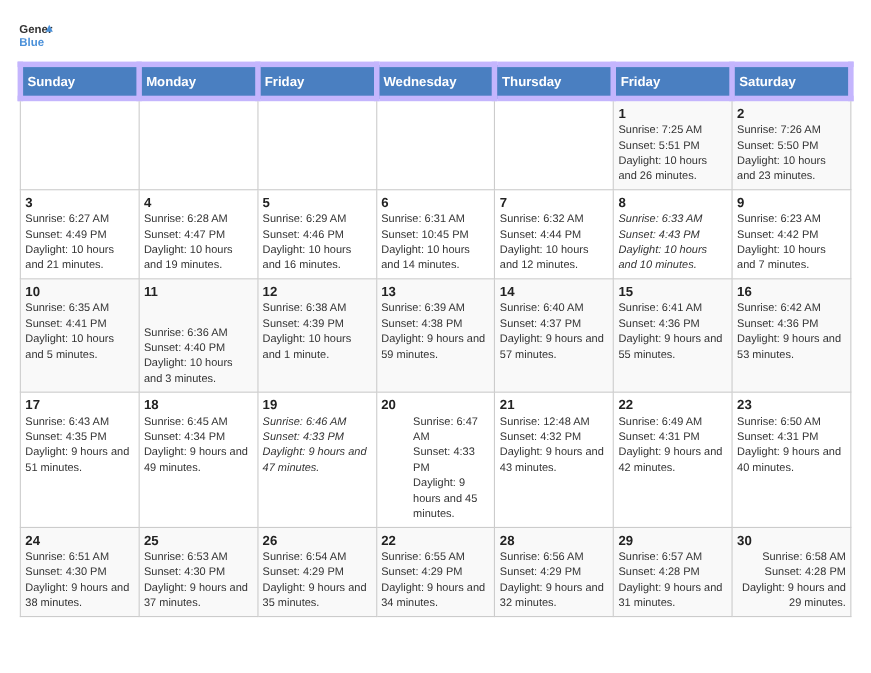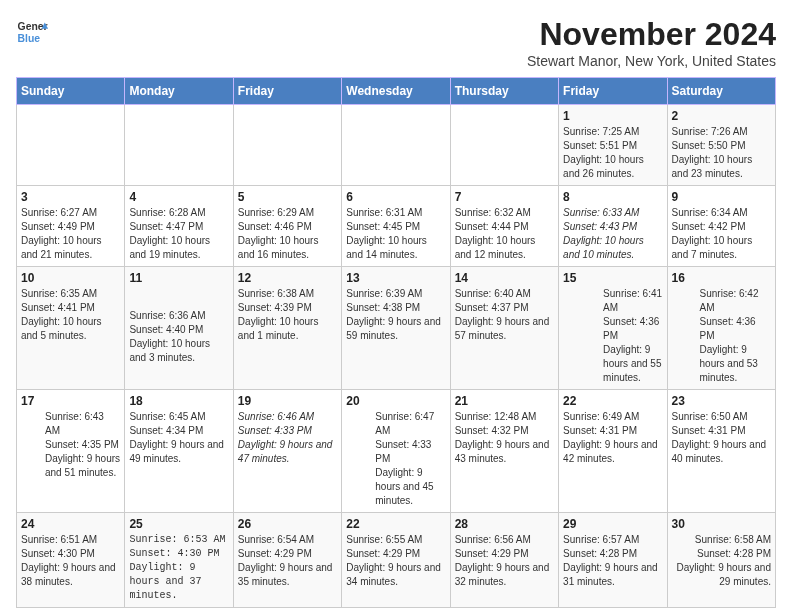--- a/index.html
+++ b/index.html
@@ -42,21 +42,21 @@
       border-collapse: collapse;
       table-layout: fixed;
     }
     thead tr th {
       background: #4a7fc1;
       color: #fff;
       font-size: 12px;
       font-weight: bold;
       padding: 6px 4px;
       text-align: left;
-      border: 1px solid #c4b5fd;
+      border: 5px solid #c4b5fd;
     }
     tbody tr td {
       border: 1px solid #ccc;
       vertical-align: top;
       padding: 4px;
       font-size: 10px;
       color: #333;
       height: 80px;
       background: #fff;
     }
@@ -82,24 +82,20 @@
 </head>
 <body>
 
 <div class="header-area">
   <div class="logo">
     <svg class="logo-icon" viewBox="0 0 40 40">
       <text x="2" y="18" font-size="13" font-weight="bold" fill="#333">General</text>
       <text x="2" y="32" font-size="13" font-weight="bold" fill="#4a90d9">Blue</text>
       <polygon points="36,8 40,16 32,16" fill="#4a90d9"></polygon>
     </svg>
-  </div>
-  <div class="title-area">
-    <div class="month-title">November 2024</div>
-    <div class="location-title">Stewart Manor, New York, United States</div>
   </div>
 </div>
 
 <table>
   <thead>
     <tr id="header-row">
     <th>Sunday</th>
         <th>Monday</th>
         <th>Friday</th>
         <th>Wednesday</th>
@@ -143,38 +139,38 @@
         </td>
         <td>
           <span class="day-num">5</span>
           <div class="day-info" style="white-space: pre-line;">Sunrise: 6:29 AM
 Sunset: 4:46 PM
 Daylight: 10 hours and 16 minutes.</div>
         </td>
         <td>
           <span class="day-num">6</span>
           <div class="day-info" style="white-space: pre-line;">Sunrise: 6:31 AM
-Sunset: 4:45 PM
+Sunset: 10:45 PM
 Daylight: 10 hours and 14 minutes.</div>
         </td>
         <td>
           <span class="day-num">7</span>
           <div class="day-info" style="white-space: pre-line;">Sunrise: 6:32 AM
 Sunset: 4:44 PM
 Daylight: 10 hours and 12 minutes.</div>
         </td>
         <td>
           <span class="day-num">8</span>
           <div class="day-info" style="white-space: pre-line; font-style: italic;">Sunrise: 6:33 AM
 Sunset: 4:43 PM
 Daylight: 10 hours and 10 minutes.</div>
         </td>
         <td>
           <span class="day-num">9</span>
-          <div class="day-info" style="white-space: pre-line;">Sunrise: 6:34 AM
+          <div class="day-info" style="white-space: pre-line;">Sunrise: 6:23 AM
 Sunset: 4:42 PM
 Daylight: 10 hours and 7 minutes.</div>
         </td>
       </tr>
       <tr>
         <td>
           <span class="day-num">10</span>
           <div class="day-info" style="white-space: pre-line;">Sunrise: 6:35 AM
 Sunset: 4:41 PM
 Daylight: 10 hours and 5 minutes.</div>
@@ -198,35 +194,35 @@
 Daylight: 9 hours and 59 minutes.</div>
         </td>
         <td>
           <span class="day-num">14</span>
           <div class="day-info" style="white-space: pre-line;">Sunrise: 6:40 AM
 Sunset: 4:37 PM
 Daylight: 9 hours and 57 minutes.</div>
         </td>
         <td>
           <span class="day-num">15</span>
-          <div class="day-info" style="white-space: pre-line; margin-left: 40px;">Sunrise: 6:41 AM
+          <div class="day-info" style="white-space: pre-line;">Sunrise: 6:41 AM
 Sunset: 4:36 PM
 Daylight: 9 hours and 55 minutes.</div>
         </td>
         <td>
           <span class="day-num">16</span>
-          <div class="day-info" style="white-space: pre-line; margin-left: 28px;">Sunrise: 6:42 AM
+          <div class="day-info" style="white-space: pre-line;">Sunrise: 6:42 AM
 Sunset: 4:36 PM
 Daylight: 9 hours and 53 minutes.</div>
         </td>
       </tr>
       <tr>
         <td>
           <span class="day-num">17</span>
-          <div class="day-info" style="white-space: pre-line; margin-left: 24px;">Sunrise: 6:43 AM
+          <div class="day-info" style="white-space: pre-line;">Sunrise: 6:43 AM
 Sunset: 4:35 PM
 Daylight: 9 hours and 51 minutes.</div>
         </td>
         <td>
           <span class="day-num">18</span>
           <div class="day-info" style="white-space: pre-line;">Sunrise: 6:45 AM
 Sunset: 4:34 PM
 Daylight: 9 hours and 49 minutes.</div>
         </td>
         <td>
@@ -262,21 +258,21 @@
       </tr>
       <tr>
         <td>
           <span class="day-num">24</span>
           <div class="day-info" style="white-space: pre-line;">Sunrise: 6:51 AM
 Sunset: 4:30 PM
 Daylight: 9 hours and 38 minutes.</div>
         </td>
         <td>
           <span class="day-num">25</span>
-          <div class="day-info" style="white-space: pre-line; font-family: Liberation Mono, monospace;">Sunrise: 6:53 AM
+          <div class="day-info" style="white-space: pre-line;">Sunrise: 6:53 AM
 Sunset: 4:30 PM
 Daylight: 9 hours and 37 minutes.</div>
         </td>
         <td>
           <span class="day-num">26</span>
           <div class="day-info" style="white-space: pre-line;">Sunrise: 6:54 AM
 Sunset: 4:29 PM
 Daylight: 9 hours and 35 minutes.</div>
         </td>
         <td>

